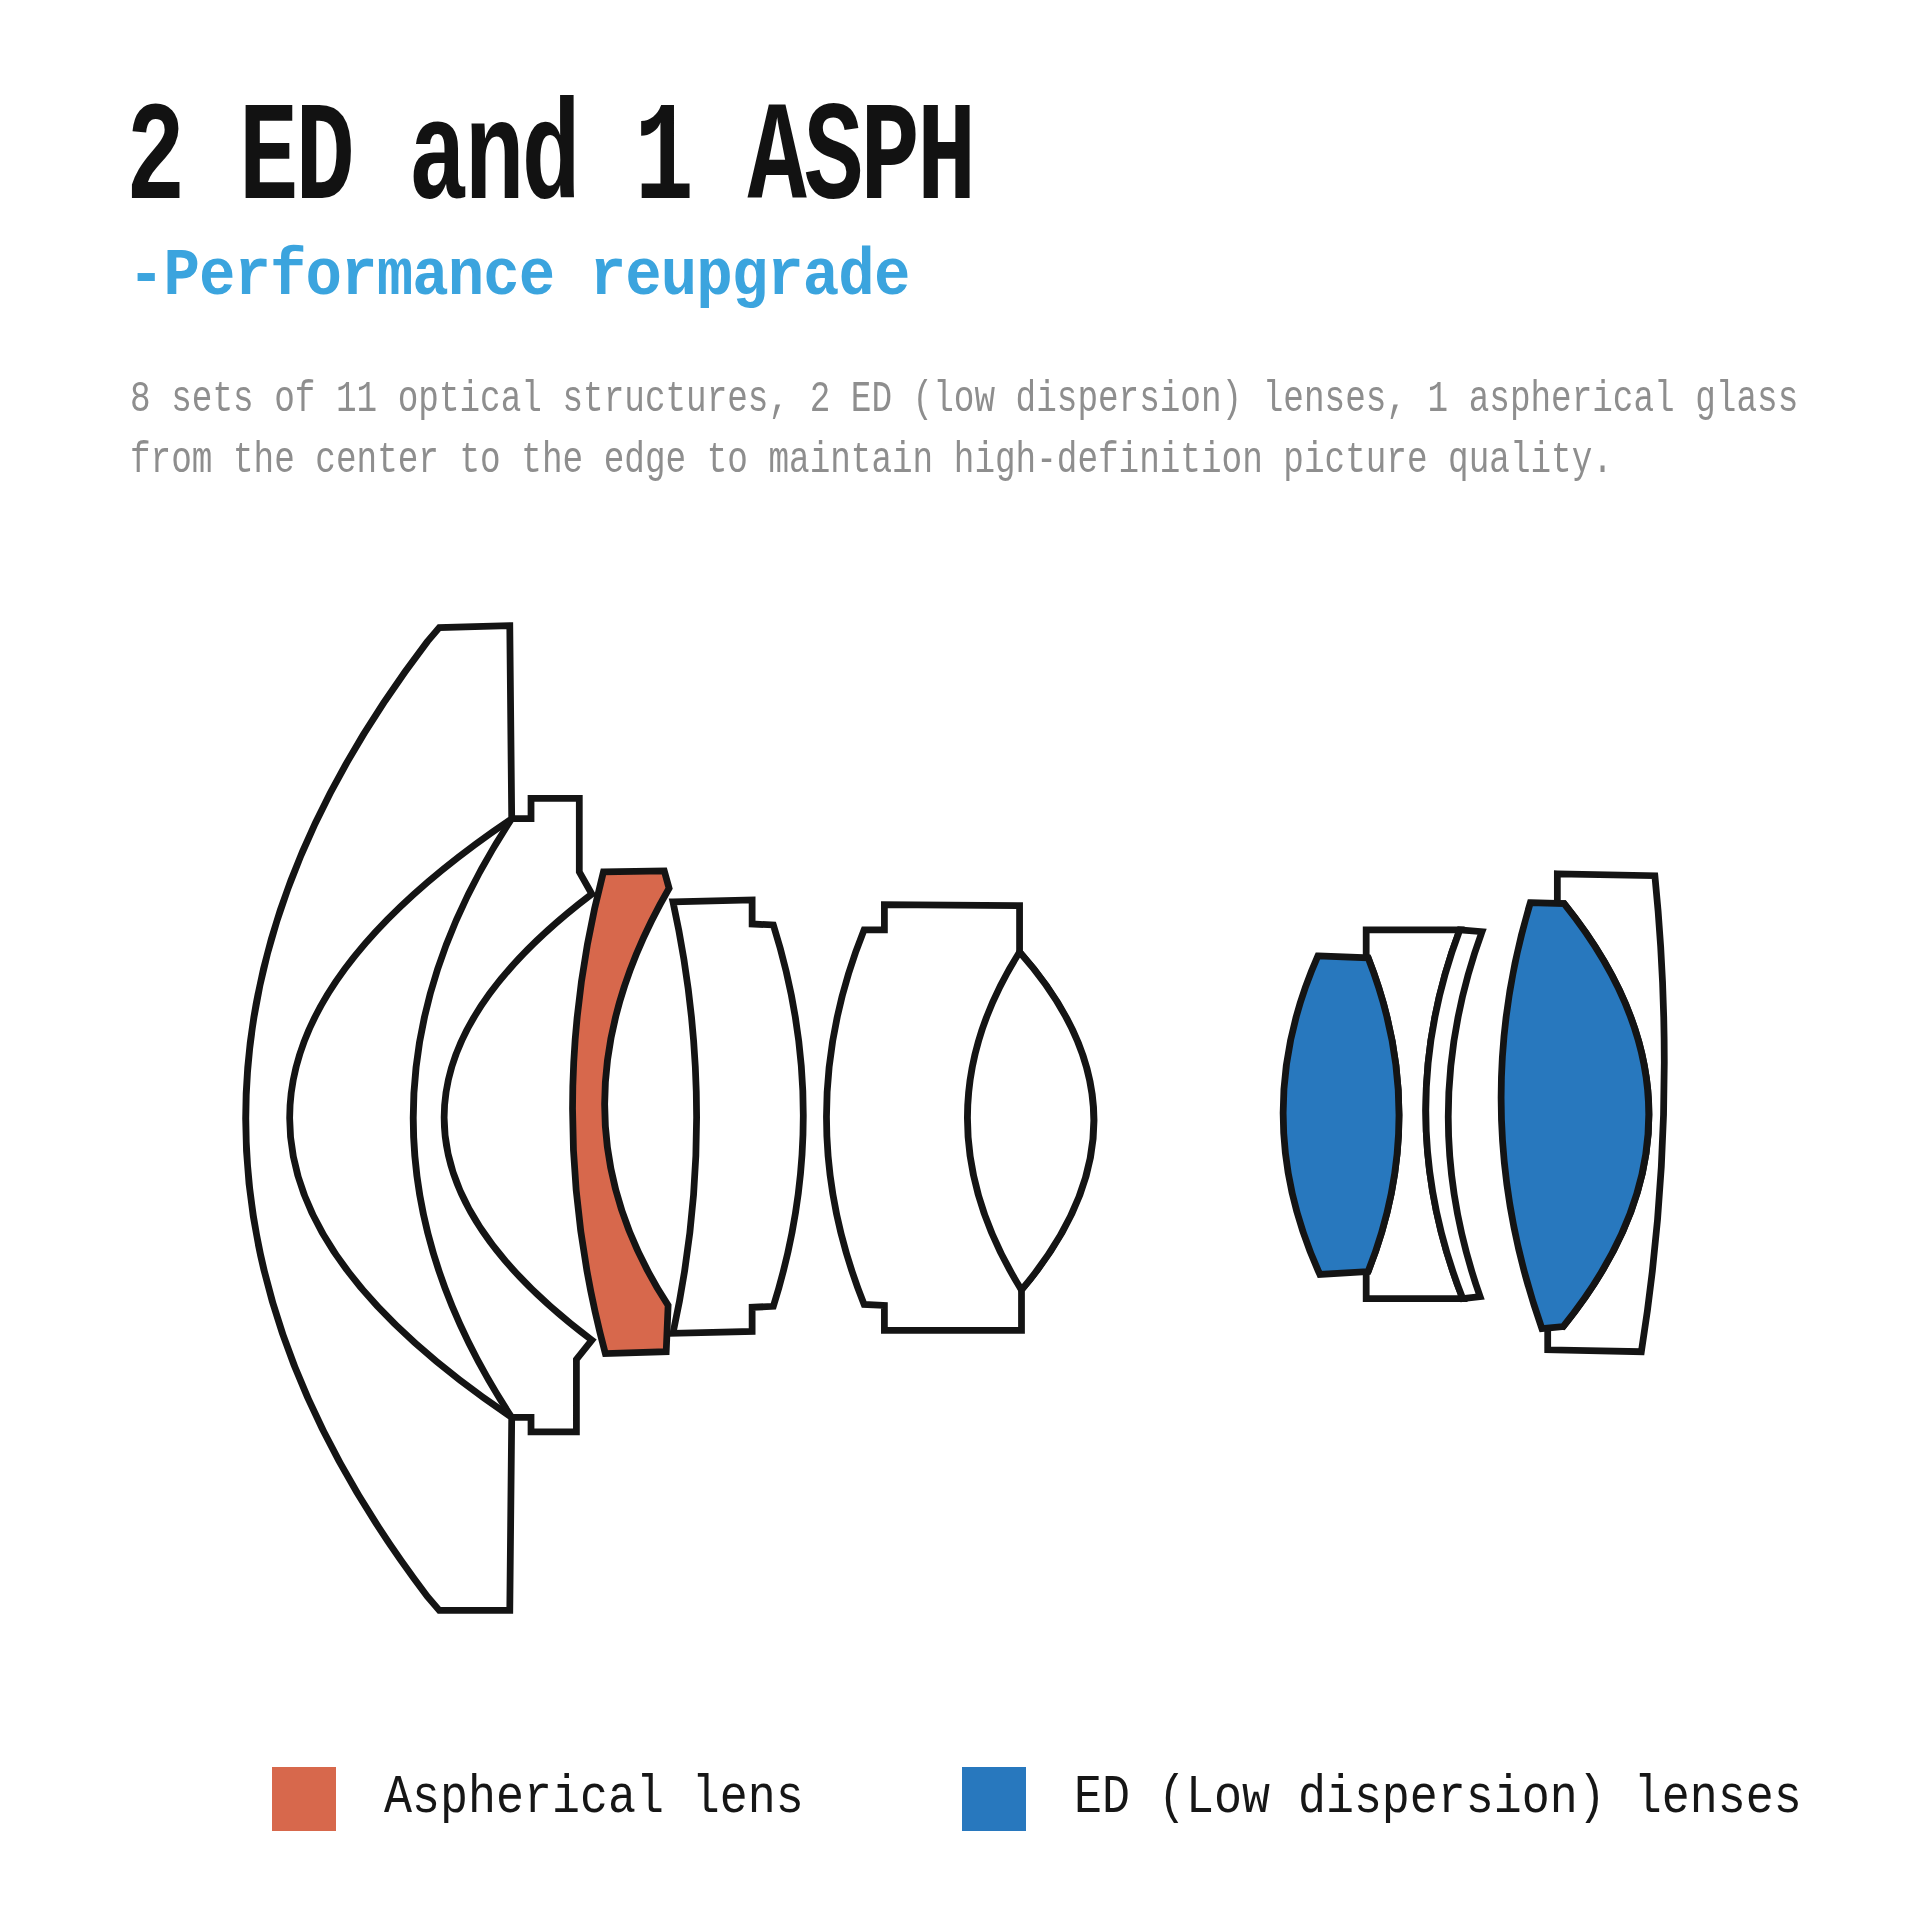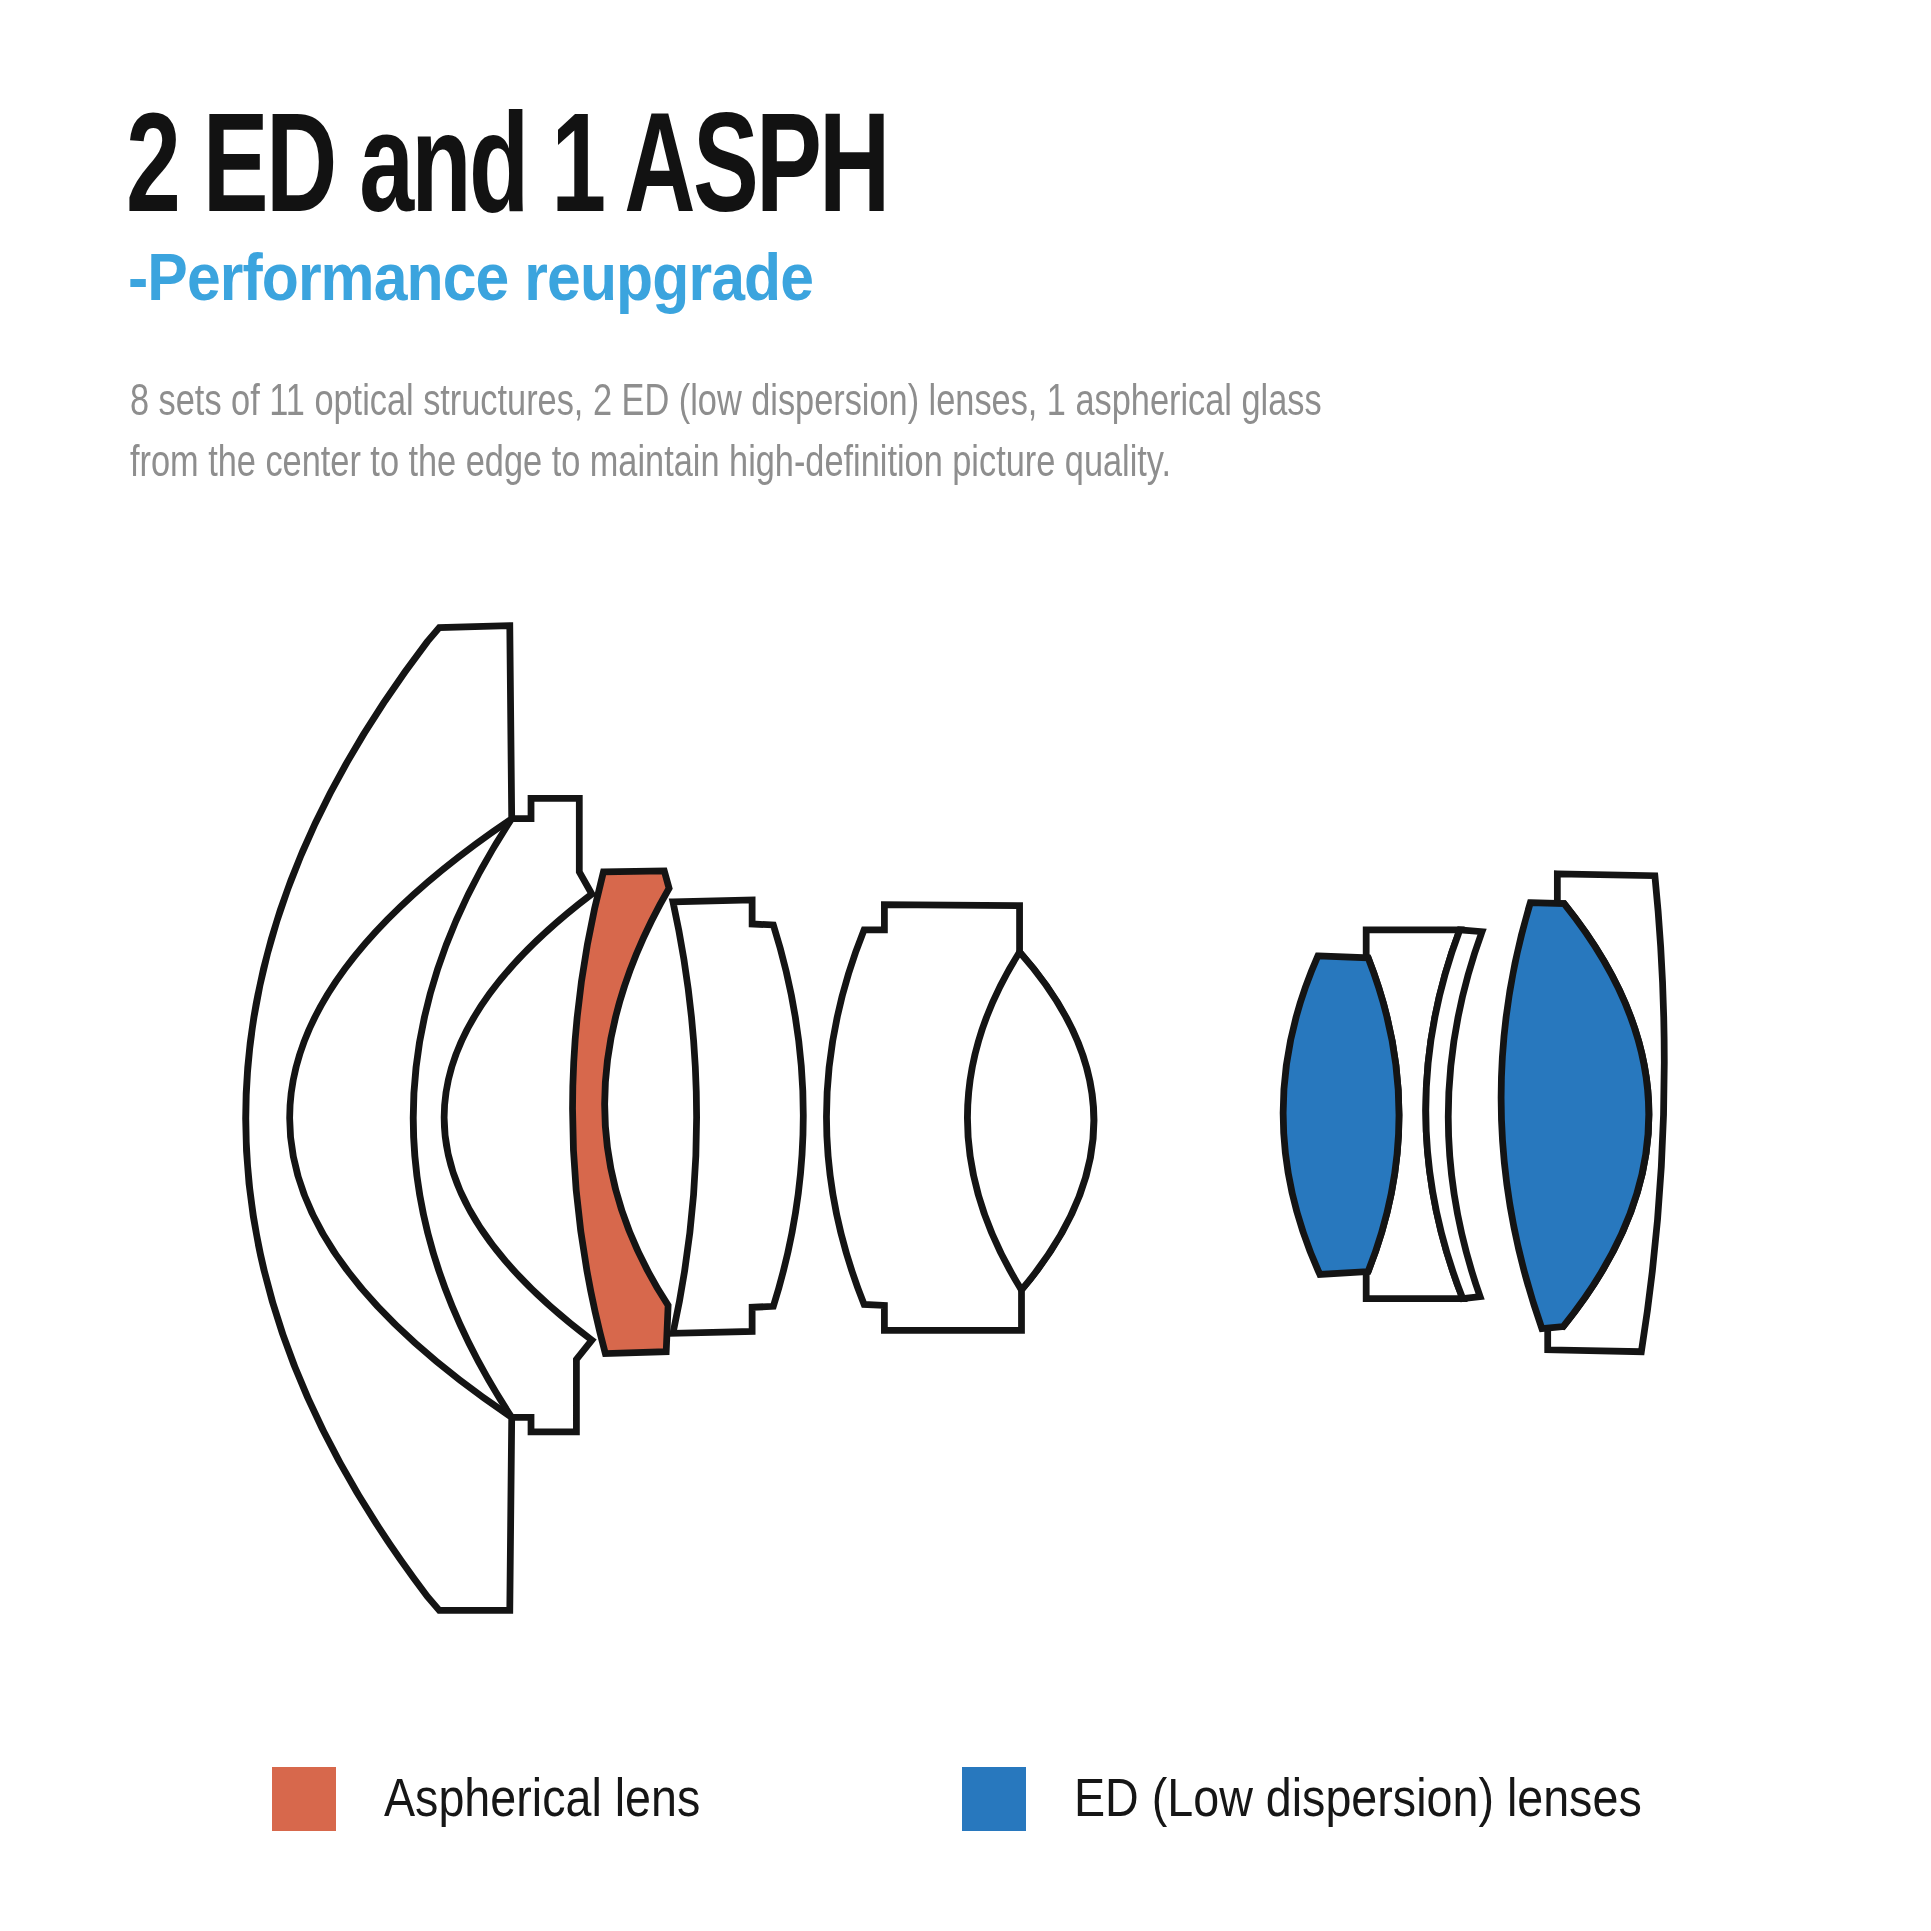--- a/index.html
+++ b/index.html
@@ -1,21 +1,21 @@
 <!DOCTYPE html>
 <html><head>
 <meta charset="utf-8">
 <style>
   html,body{margin:0;padding:0;background:#ffffff;}
   .canvas{
     position:relative;
     width:1931px;height:1931px;
     background:#ffffff;
     overflow:hidden;
-    font-family:Liberation Sans, sans-serif;
+    font-family:Liberation Mono, monospace;
   }
   .page-title{
     position:absolute;left:126px;top:81px;
     font-size:141px;font-weight:900;color:#121212;
     letter-spacing:-3.9px;white-space:nowrap;
     transform:scaleX(0.70);transform-origin:0 0;
   }
   .page-subtitle{
     position:absolute;left:128px;top:239px;
     font-size:66px;font-weight:700;color:#3BA4DE;

